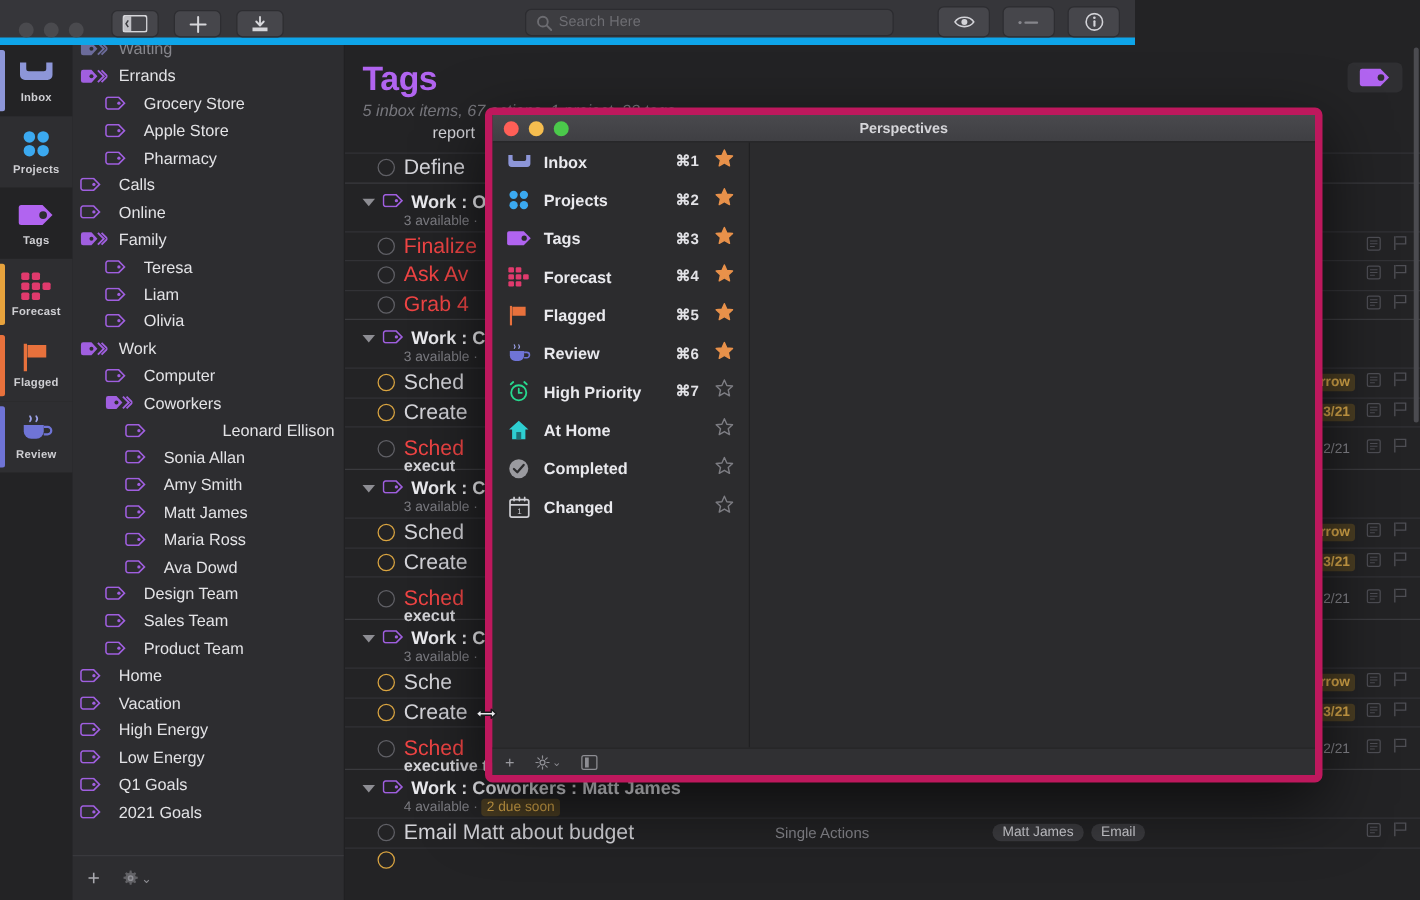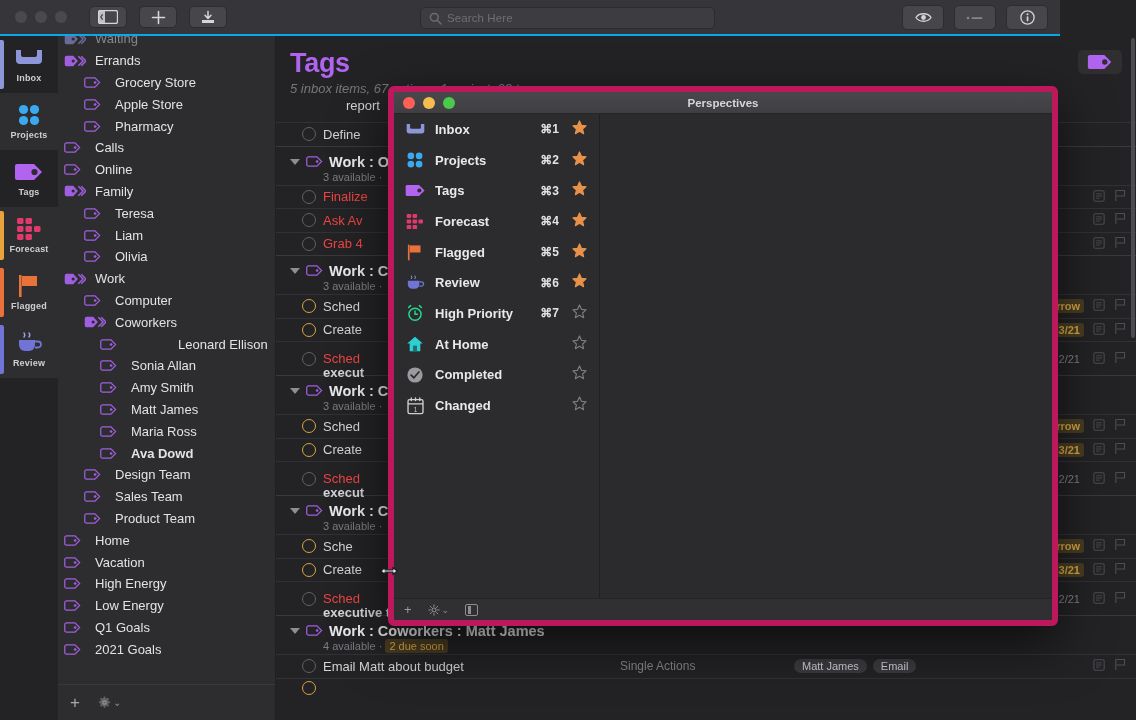--- a/index.html
+++ b/index.html
@@ -6,23 +6,23 @@
   html,body { width:1136px; height:720px; overflow:hidden; }
   body {
     font-family:"Liberation Sans", sans-serif;
     background:#2a2a2c; color:#e8e8ea;
     -webkit-font-smoothing:antialiased;
   }
   #app { position:relative; width:1136px; height:720px; overflow:hidden; background:#232325; }
 
   
   .titlebar {
-    position:absolute; left:0; top:0; width:1060px; height:36px;
-    background:#36363a; border-bottom:2px solid #0ea5e9;
-    display:flex; align-items:center;
+    position:absolute; left:0; top:0; width:908px; height:36px;
+    background:#36363a; border-bottom:6px solid #0ea5e9;
+    display:flex; align-items:flex-end;
   }
   .lights { display:flex; gap:8px; margin-left:15px; }
   .light { width:12px; height:12px; border-radius:50%; background:#4a4a4e; }
   .tb-btn {
     width:38px; height:22px; border-radius:5px; background:#46464b;
     display:flex; align-items:center; justify-content:center;
     margin-left:12px; border:1px solid #2d2d31;
   }
   .tb-btn.first { margin-left:22px; }
   .tb-btn svg { display:block; }
@@ -87,21 +87,21 @@
   .grp-title { display:flex; align-items:center; gap:6px; font-size:14.5px; font-weight:bold; color:#eaeaee; }
   .tri { width:0;height:0;border-left:5px solid transparent;border-right:5px solid transparent;border-top:6px solid #8d8d93; }
   .grp-meta { font-size:11px; color:#7c7c82; margin-left:33px; margin-top:1px; }
   .pill-due { background:#4a3d22; color:#d8a84a; border-radius:3px; padding:1px 4px; font-weight:normal; }
 
   .task { position:relative; height:23.5px; display:flex; align-items:center;
           border-top:1px solid #323236; padding-left:47px; }
   .circ { position:absolute; left:26px; width:14px; height:14px; border-radius:50%;
           border:1.5px solid #606066; }
   .circ.due { border-color:#d9a441; }
-  .ttext { font-size:13px; color:#d3d3d8; white-space:nowrap; }
+  .ttext { font-size:17px; color:#d3d3d8; white-space:nowrap; }
   .ttext.dim { color:#ef4444; }
   .tproj { position:absolute; left:344px; font-size:12px; color:#84848a; }
   .ttags { position:absolute; left:518px; display:flex; gap:6px; }
   .tag-chip { background:#3b3b3f; color:#cfcfd4; font-size:11px; border-radius:8px; padding:1px 8px; }
   .tright { position:absolute; right:10px; display:flex; align-items:center; gap:9px; }
   .duebadge { font-size:11px; font-weight:bold; color:#d8a84a; background:#4a3d22; border-radius:3px; padding:1px 4px; }
   .duebadge.plain { background:none; color:#84848a; font-weight:normal; }
   .wrap2 { position:absolute; left:47px; top:23px; font-size:13px; color:#d3d3d8; font-weight:bold; }
 
   
@@ -455,21 +455,21 @@
         </div>
         <div class="sb-row lvl1" style="padding-left: 42px;">
           <span style="display: flex; align-items: center; width: 24px;">
             <svg width="17" height="11" viewBox="0 0 22 14">
               <path d="M1 3.2 a2.2 2.2 0 0 1 2.2 -2.2 h11 l6 6 l-6 6 h-11 a2.2 2.2 0 0 1 -2.2 -2.2 z" fill="none" stroke="#a05fe0" stroke-width="1.6"></path>
               <circle cx="14.4" cy="7" r="1.7" fill="#a05fe0"></circle>
             </svg>
           </span>
           <span class="tagname">Maria Ross</span>
         </div>
-        <div class="sb-row lvl1" style="padding-left: 42px; font-weight: bold;">
+        <div class="sb-row lvl1" style="padding-left: 42px;">
           <span style="display: flex; align-items: center; width: 24px;">
             <svg width="17" height="11" viewBox="0 0 22 14">
               <path d="M1 3.2 a2.2 2.2 0 0 1 2.2 -2.2 h11 l6 6 l-6 6 h-11 a2.2 2.2 0 0 1 -2.2 -2.2 z" fill="none" stroke="#a05fe0" stroke-width="1.6"></path>
               <circle cx="14.4" cy="7" r="1.7" fill="#a05fe0"></circle>
             </svg>
           </span>
           <span class="tagname">Ava Dowd</span>
         </div>
         <div class="sb-row lvl1">
           <span style="display: flex; align-items: center; width: 24px;">

